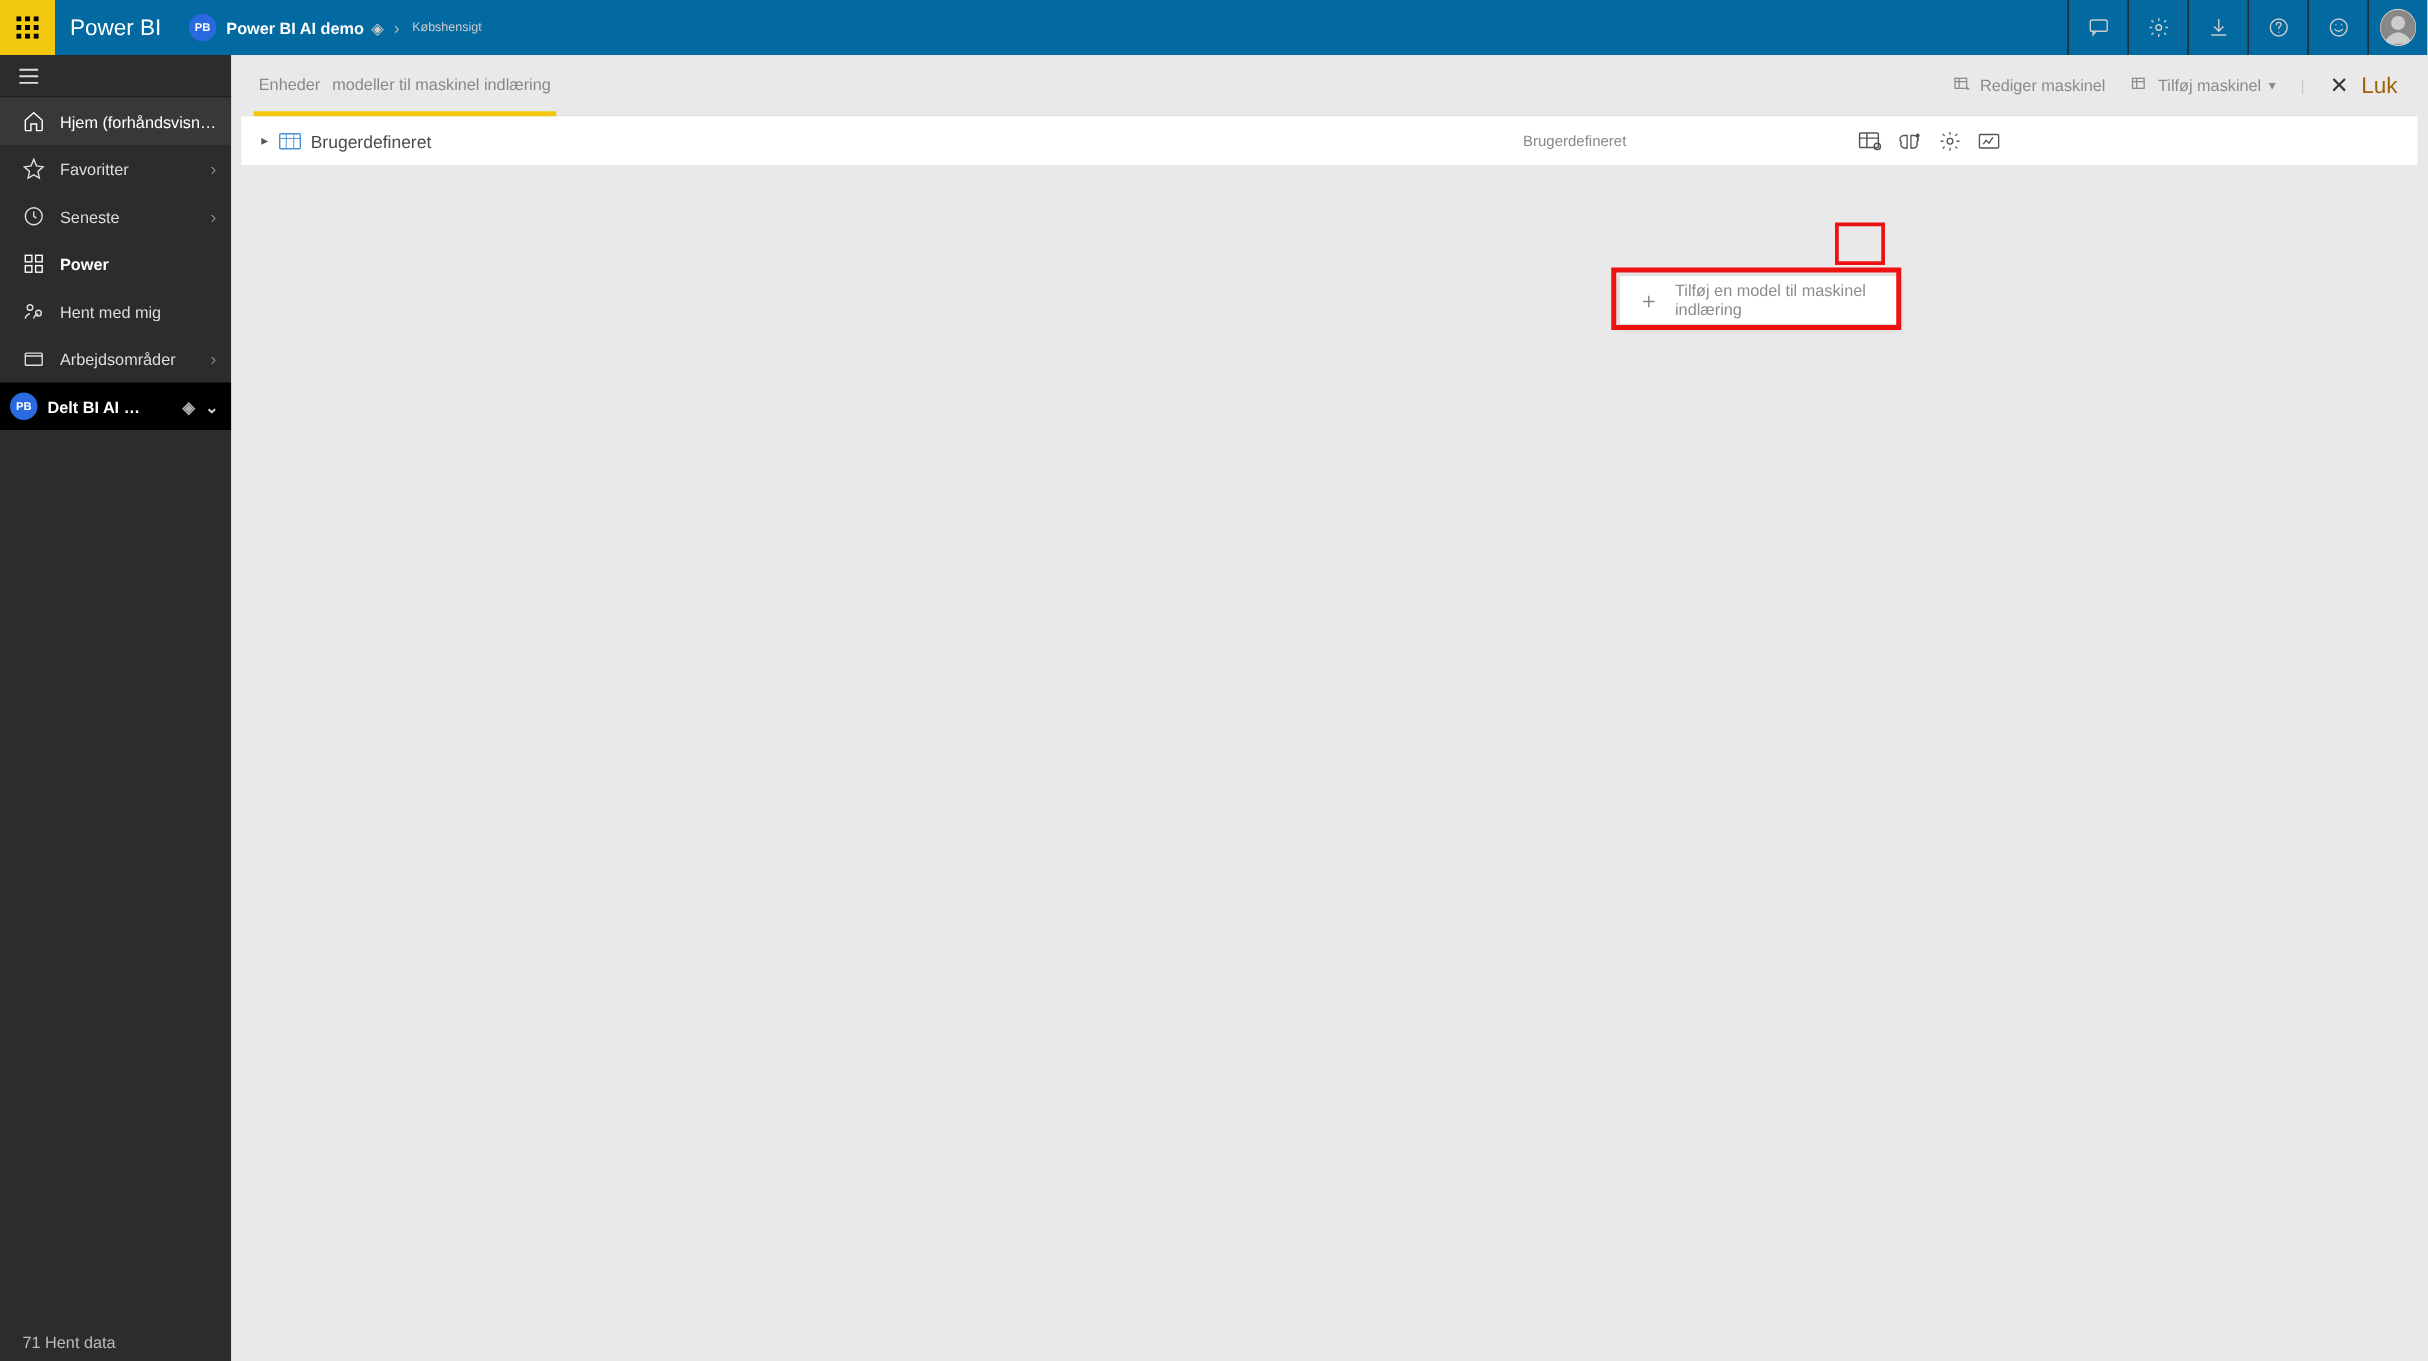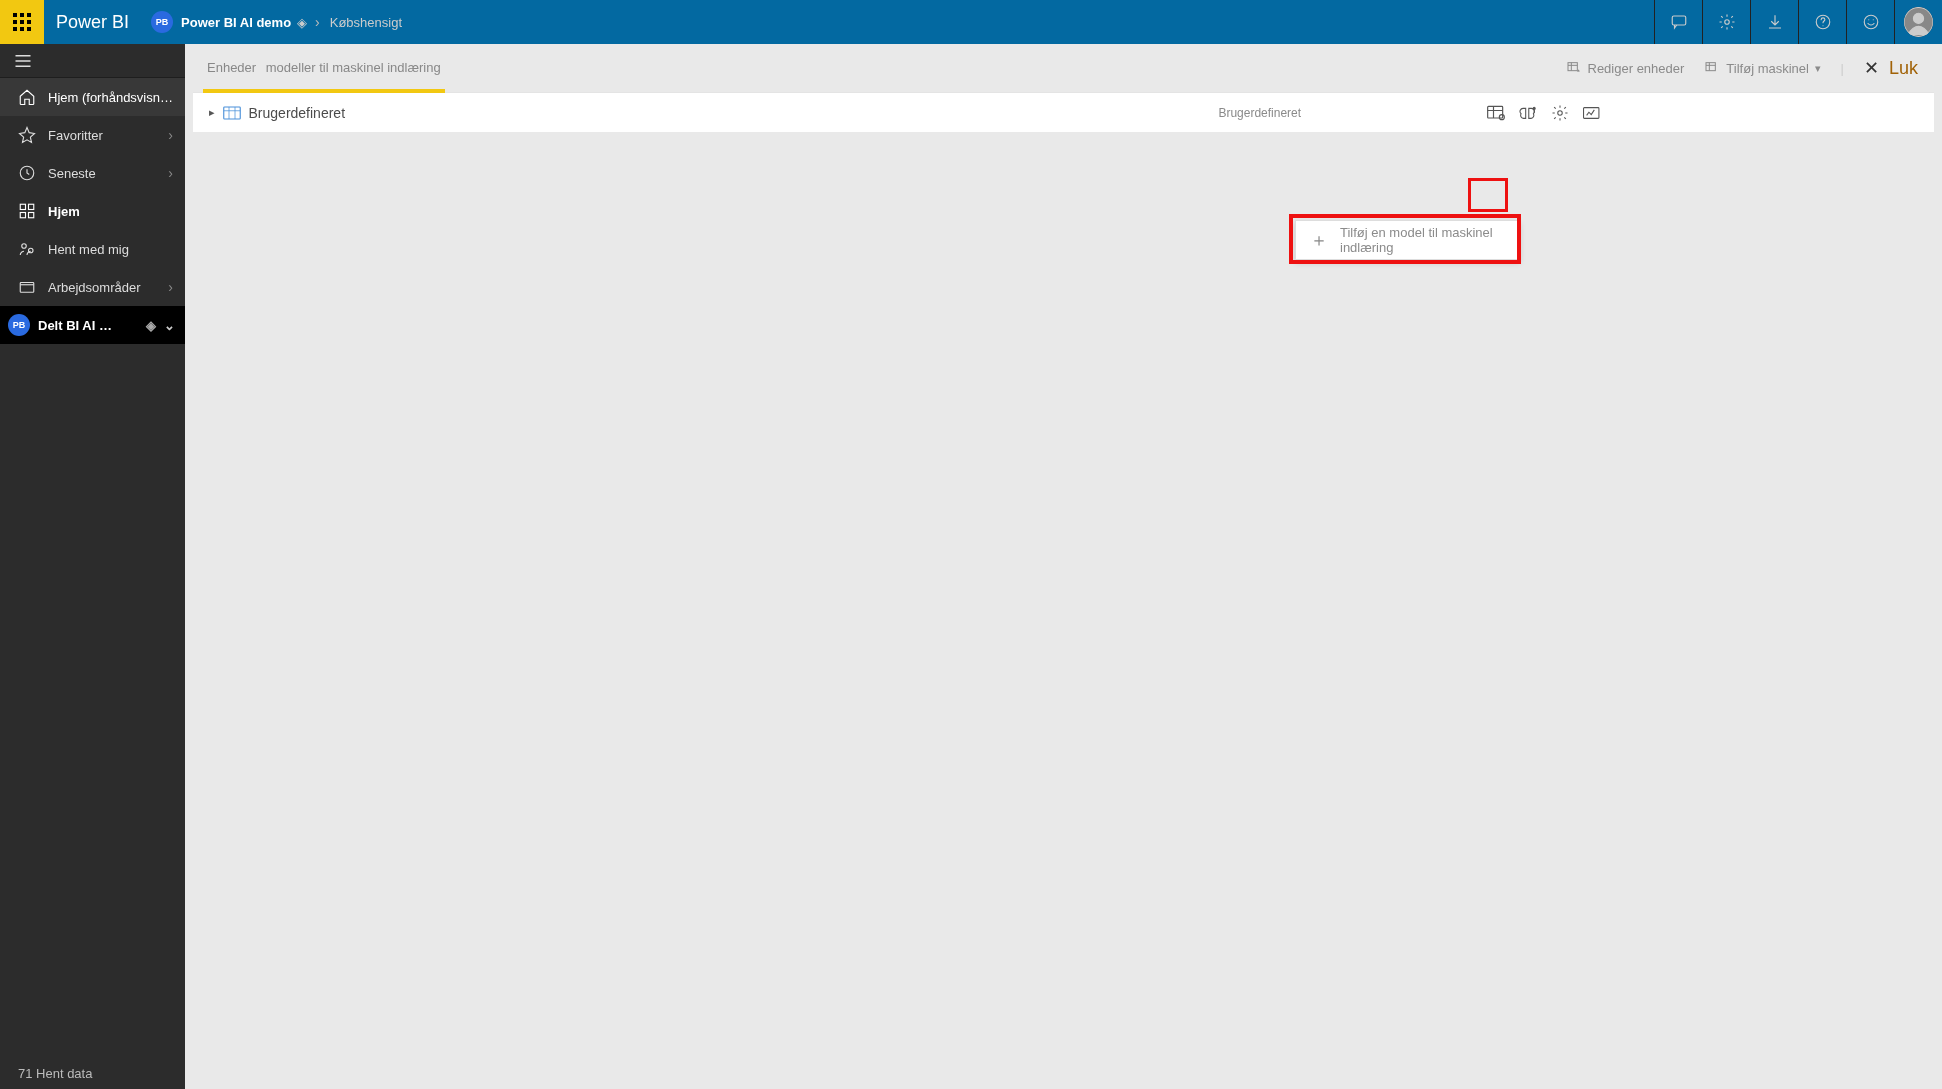--- a/index.html
+++ b/index.html
@@ -23,21 +23,21 @@
   .brand { font-size: 18px; font-weight: 400; color: #fff; margin-left: 12px; margin-right: 22px; }
   .crumb-badge {
     width: 22px; height: 22px; border-radius: 50%;
     background: #2a6ae0; color: #fff;
     display: inline-flex; align-items: center; justify-content: center;
     font-size: 9px; font-weight: 600; margin-right: 8px;
   }
   .crumb-workspace { font-size: 13px; color: #fff; font-weight: 600; margin-right: 6px; }
   .crumb-diamond { color: #ccc; font-size: 13px; margin-right: 8px; }
   .crumb-chevron { color: #bbb; font-size: 14px; margin-right: 10px; }
-  .crumb-current { font-size: 13px; color: #ccc; }
+  .crumb-current { font-size: 10px; color: #ccc; }
   .topbar-spacer { flex: 1; }
   .top-icons { display: flex; height: 44px; }
   .top-icon {
     width: 48px; height: 44px;
     border-left: 1px solid #222;
     display: flex; align-items: center; justify-content: center;
     color: #ccc; cursor: pointer;
   }
   .top-icon svg { width: 18px; height: 18px; stroke: currentColor; fill: none; stroke-width: 1.5; }
   .avatar {
@@ -276,21 +276,21 @@
 
     <div class="nav-item active-bold">
       <span class="nav-icon">
         <svg viewBox="0 0 24 24">
             <rect x="3" y="3" width="7" height="7"></rect>
             <rect x="14" y="3" width="7" height="7"></rect>
             <rect x="3" y="14" width="7" height="7"></rect>
             <rect x="14" y="14" width="7" height="7"></rect>
           </svg>
       </span>
-      <span class="nav-label">Hjem</span>
+      <span class="nav-label">Power</span>
     </div>
 
     <div class="nav-item">
       <span class="nav-icon">
         <svg viewBox="0 0 24 24">
             <circle cx="8" cy="8" r="3"></circle>
             <circle cx="17" cy="14" r="3"></circle>
             <path d="M3 20c0-3 3-5 5-5M12 20c0-3 3-5 5-5"></path>
           </svg>
       </span>
@@ -331,21 +331,21 @@
         </div>
       </div>
       <div class="toolbar-spacer"></div>
 
       <div class="toolbar-btn">
         <svg viewBox="0 0 24 24">
             <rect x="3" y="4" width="14" height="12"></rect>
             <path d="M3 8h14M8 4v12"></path>
             <path d="M18 14l3 3-4 1 1-4z" fill="#8a8a8a" stroke="none"></path>
           </svg>
-        <span>Rediger enheder</span>
+        <span>Rediger maskinel</span>
       </div>
       <div class="toolbar-btn">
         <svg viewBox="0 0 24 24">
             <rect x="3" y="4" width="14" height="12"></rect>
             <path d="M3 8h14M8 4v12"></path>
           </svg>
         <span>Tilføj maskinel</span>
         <span style="font-size:11px;color:#8a8a8a;">▾</span>
       </div>
       <span class="toolbar-sep">|</span>

